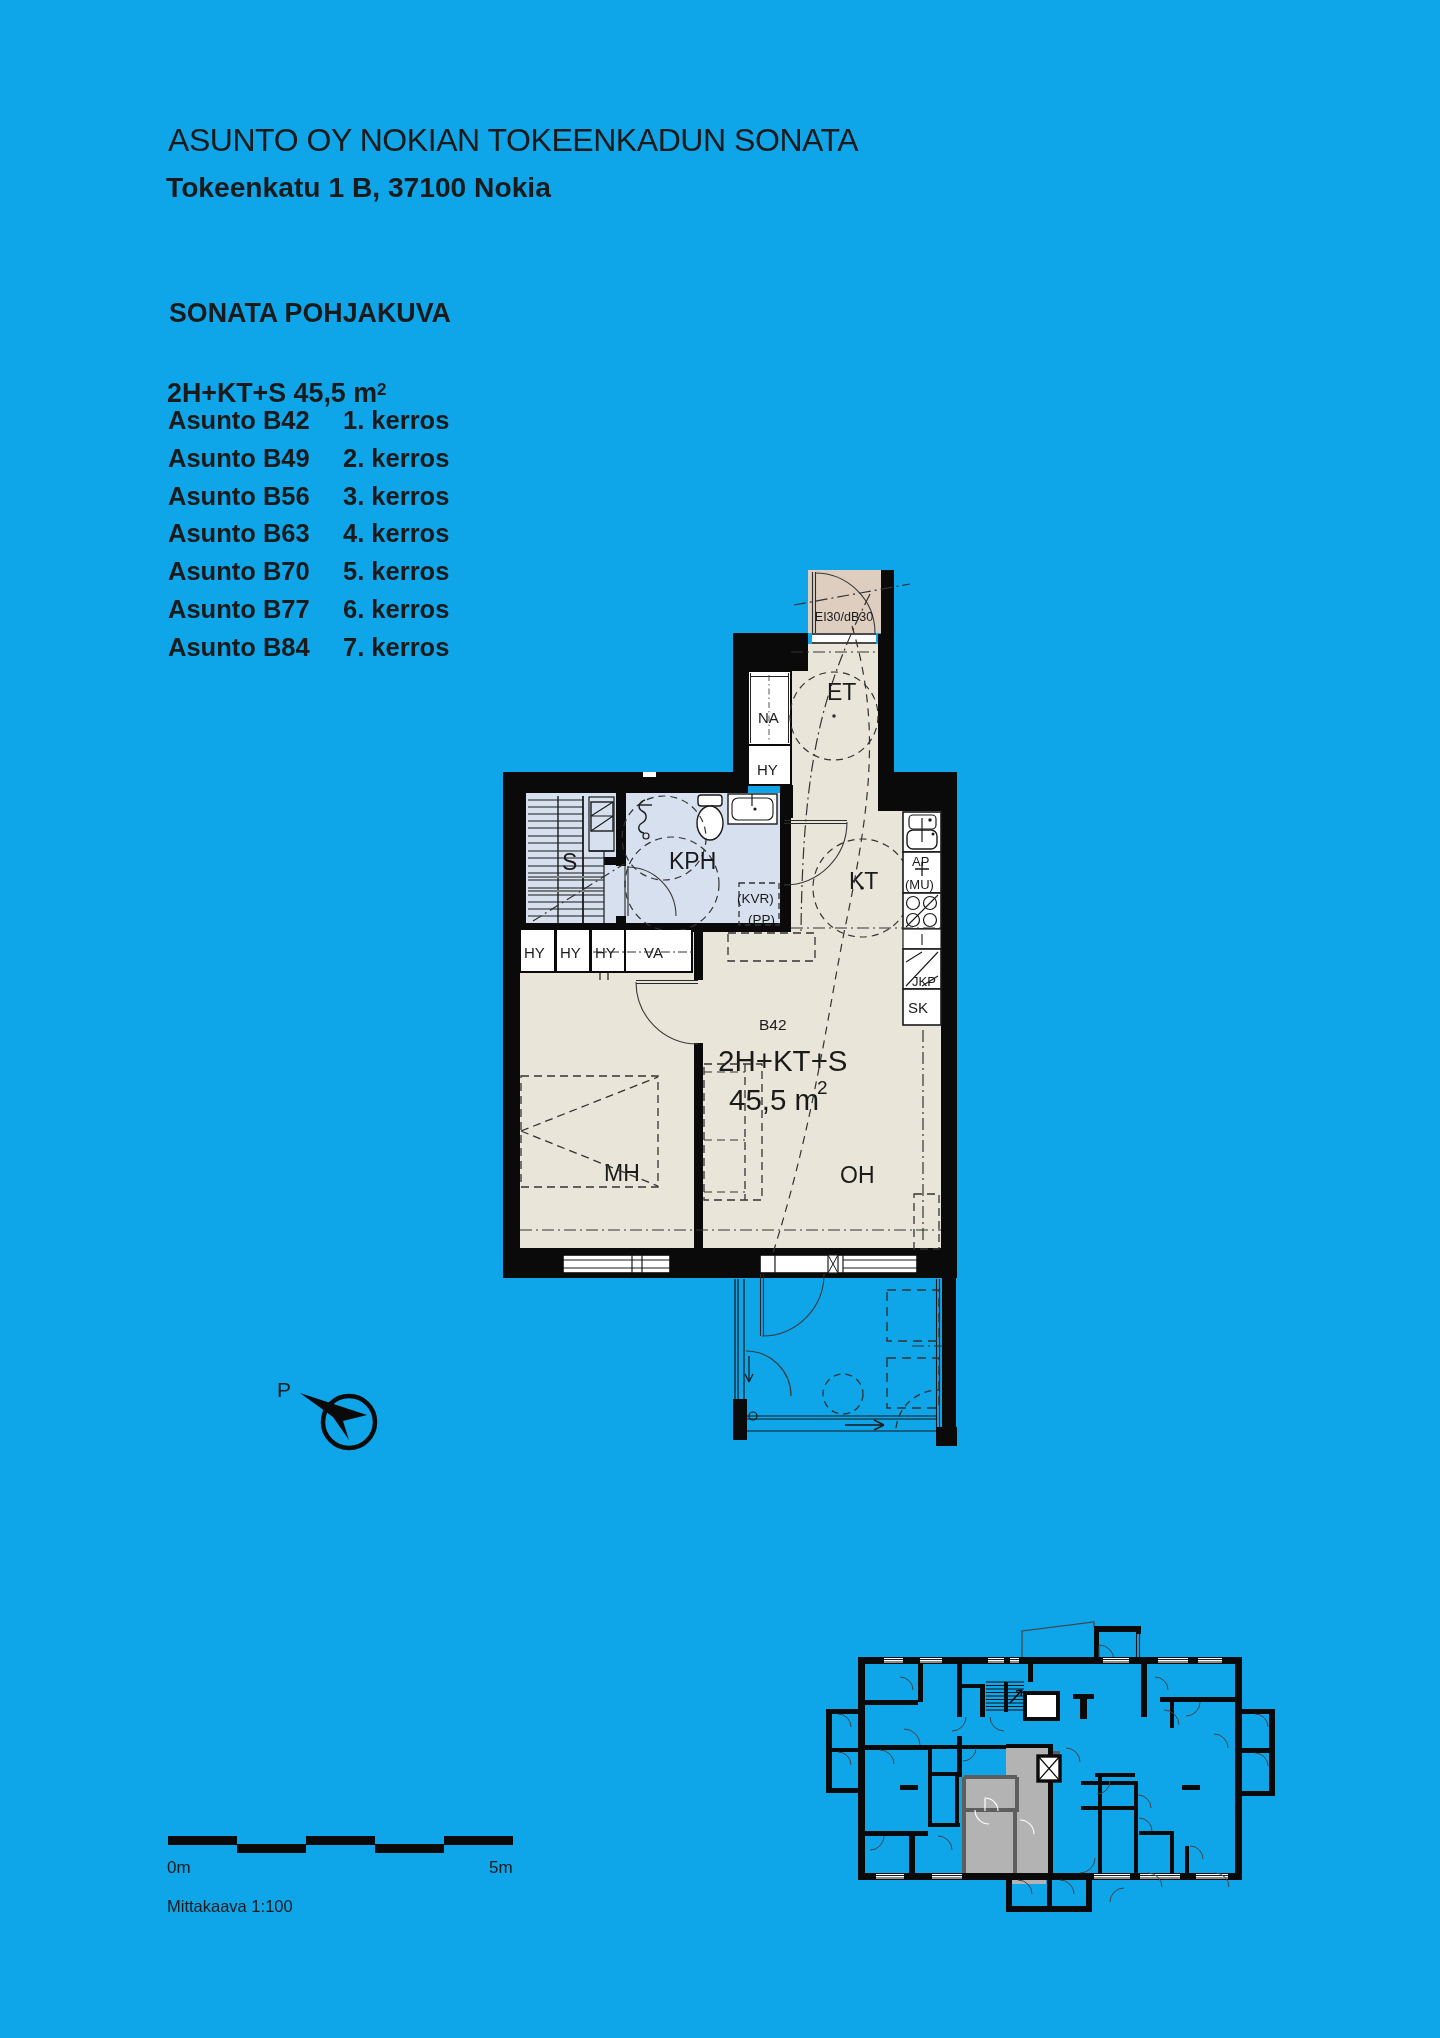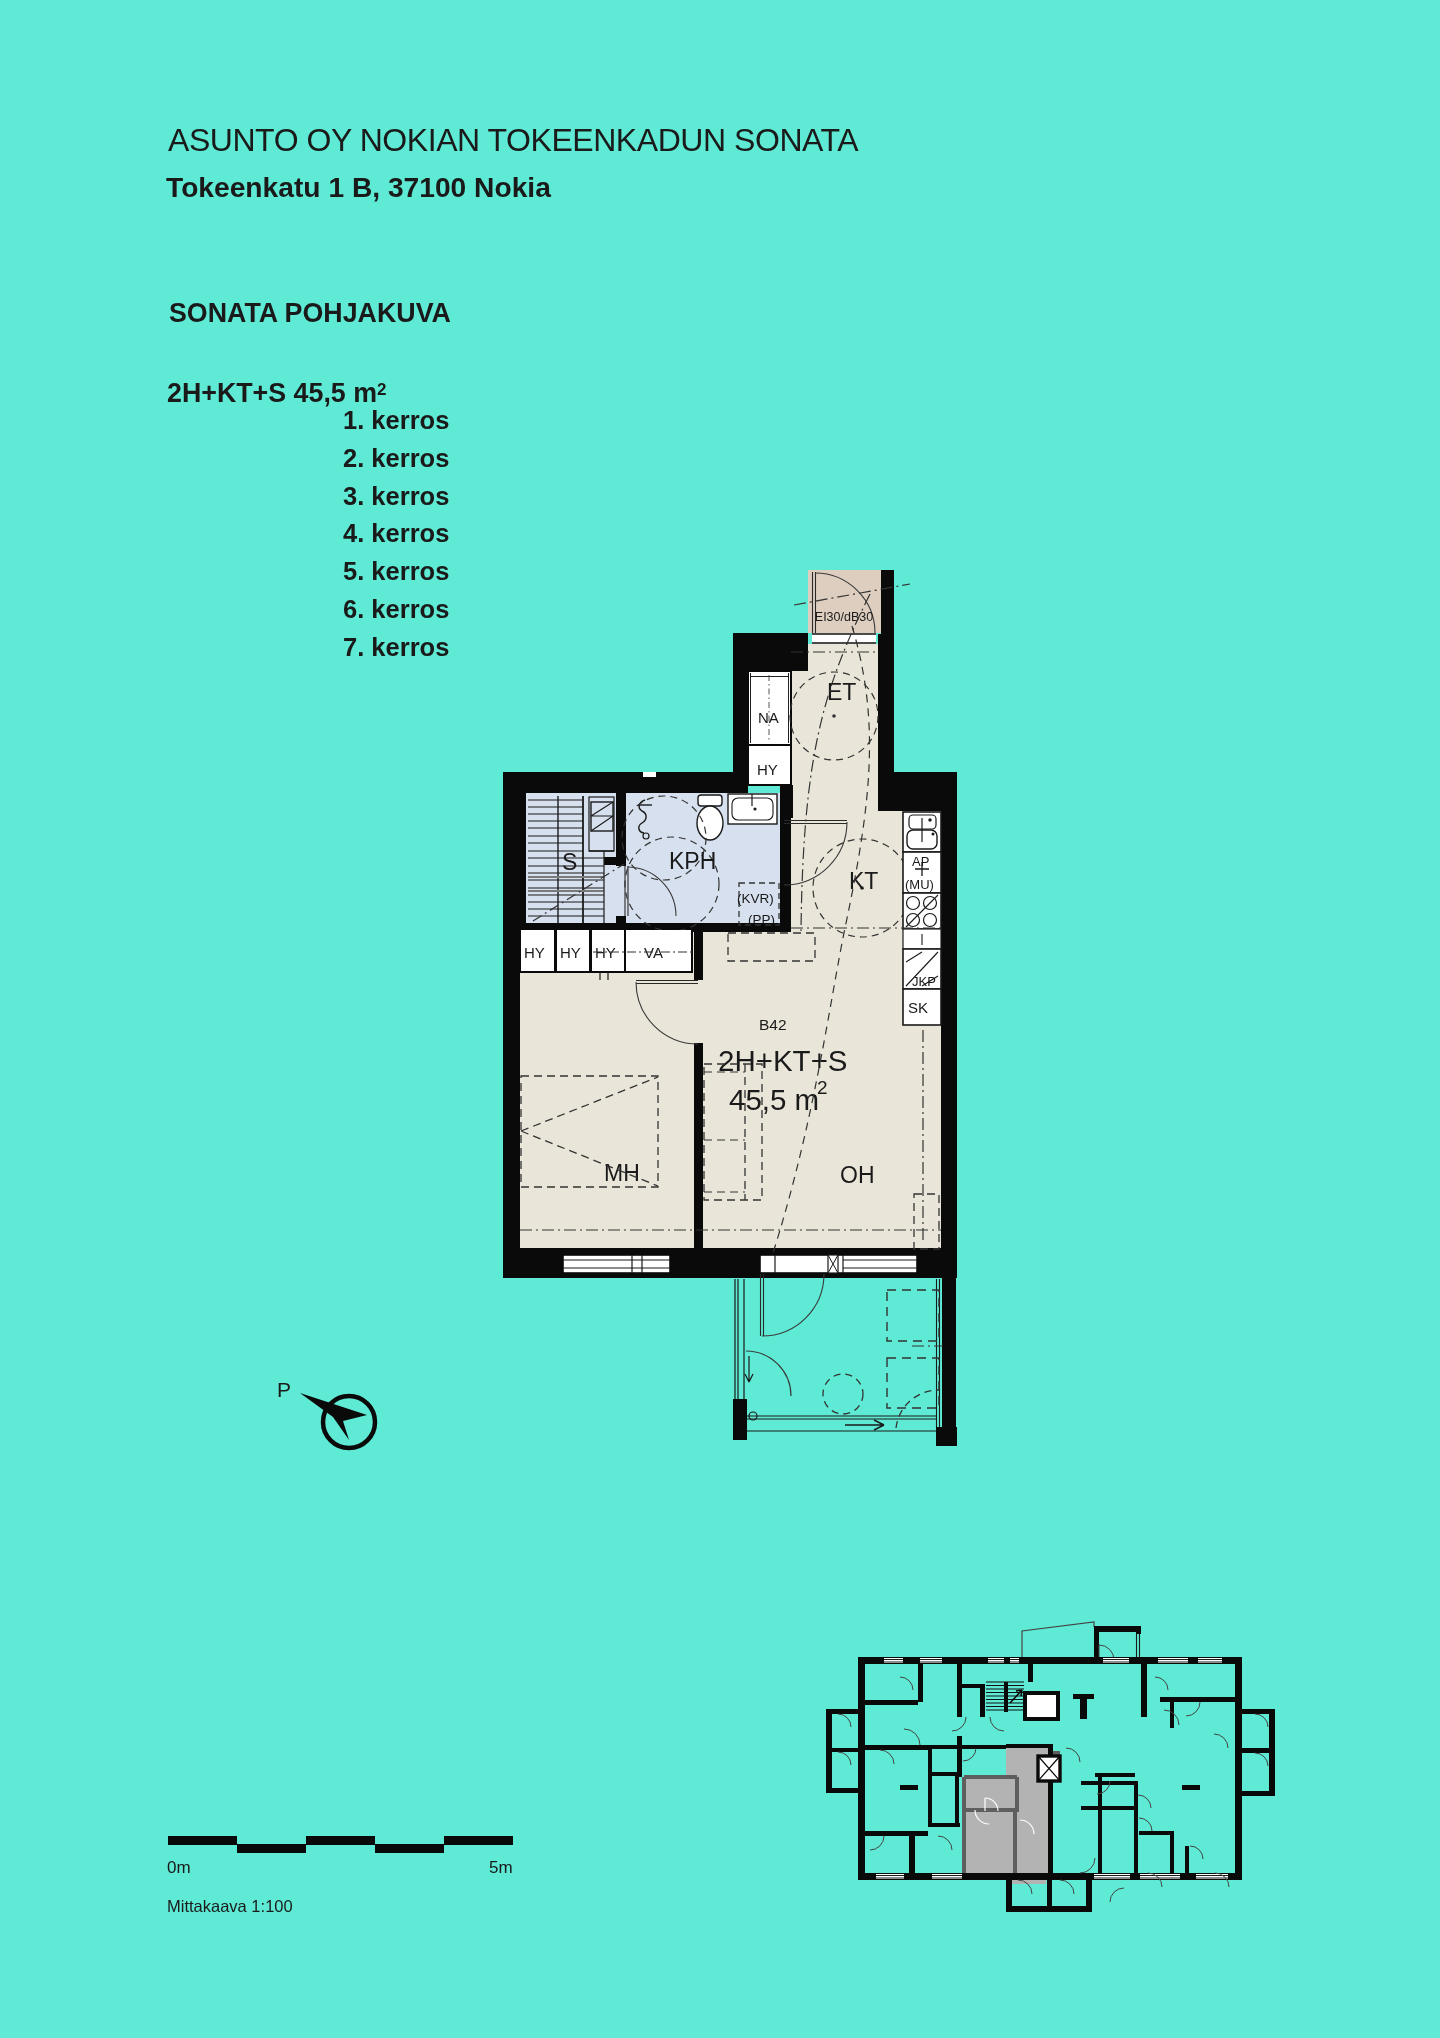--- a/index.html
+++ b/index.html
@@ -1,32 +1,35 @@
 <!DOCTYPE html>
 <html><head>
 <meta charset="utf-8">
 <style>
   html,body{margin:0;padding:0;background:#ffffff;}
   *{-webkit-font-smoothing:antialiased;}
-  #page{position:relative;width:1440px;height:2038px;background:#5eead4;overflow:hidden;
+  #page{position:relative;width:1440px;height:2038px;background:#0ea5e9;overflow:hidden;
         font-family:"Liberation Sans", sans-serif;color:#1a1a1a;}
   .t{position:absolute;white-space:nowrap;}
 </style>
 </head>
 <body>
 <div id="page">
 
   <div class="t" style="left:168px;top:122px;font-size:32px;font-weight:400;letter-spacing:-0.45px;">ASUNTO OY NOKIAN TOKEENKADUN SONATA</div>
 
   <div class="t" style="left:166px;top:171px;font-size:28.2px;font-weight:700;">Tokeenkatu 1 B, 37100 Nokia</div>
 
   <div class="t" style="left:169px;top:298px;font-size:26.8px;font-weight:700;">SONATA POHJAKUVA</div>
 
   <div class="t" style="left:167px;top:338px;font-size:26.8px;font-weight:700;margin-top:40px;">2H+KT+S 45,5 m<span style="font-size:17px;vertical-align:7px;">2</span></div>
 
+  <div class="t" style="left:168px;top:402px;font-size:25.5px;font-weight:700;line-height:37.8px;">
+    Asunto B42<br>Asunto B49<br>Asunto B56<br>Asunto B63<br>Asunto B70<br>Asunto B77<br>Asunto B84
+  </div>
 
   <div class="t" style="left:343px;top:402px;font-size:25.5px;font-weight:700;line-height:37.8px;">
     1. kerros<br>2. kerros<br>3. kerros<br>4. kerros<br>5. kerros<br>6. kerros<br>7. kerros
   </div>
   <svg width="1440" height="2038" style="position:absolute;left:0;top:0;">
 
   <g id="mainplan" fill="none" stroke="none">
 
     <g>
           <rect x="791" y="644" width="87" height="167" fill="#e9e6d9"></rect>

